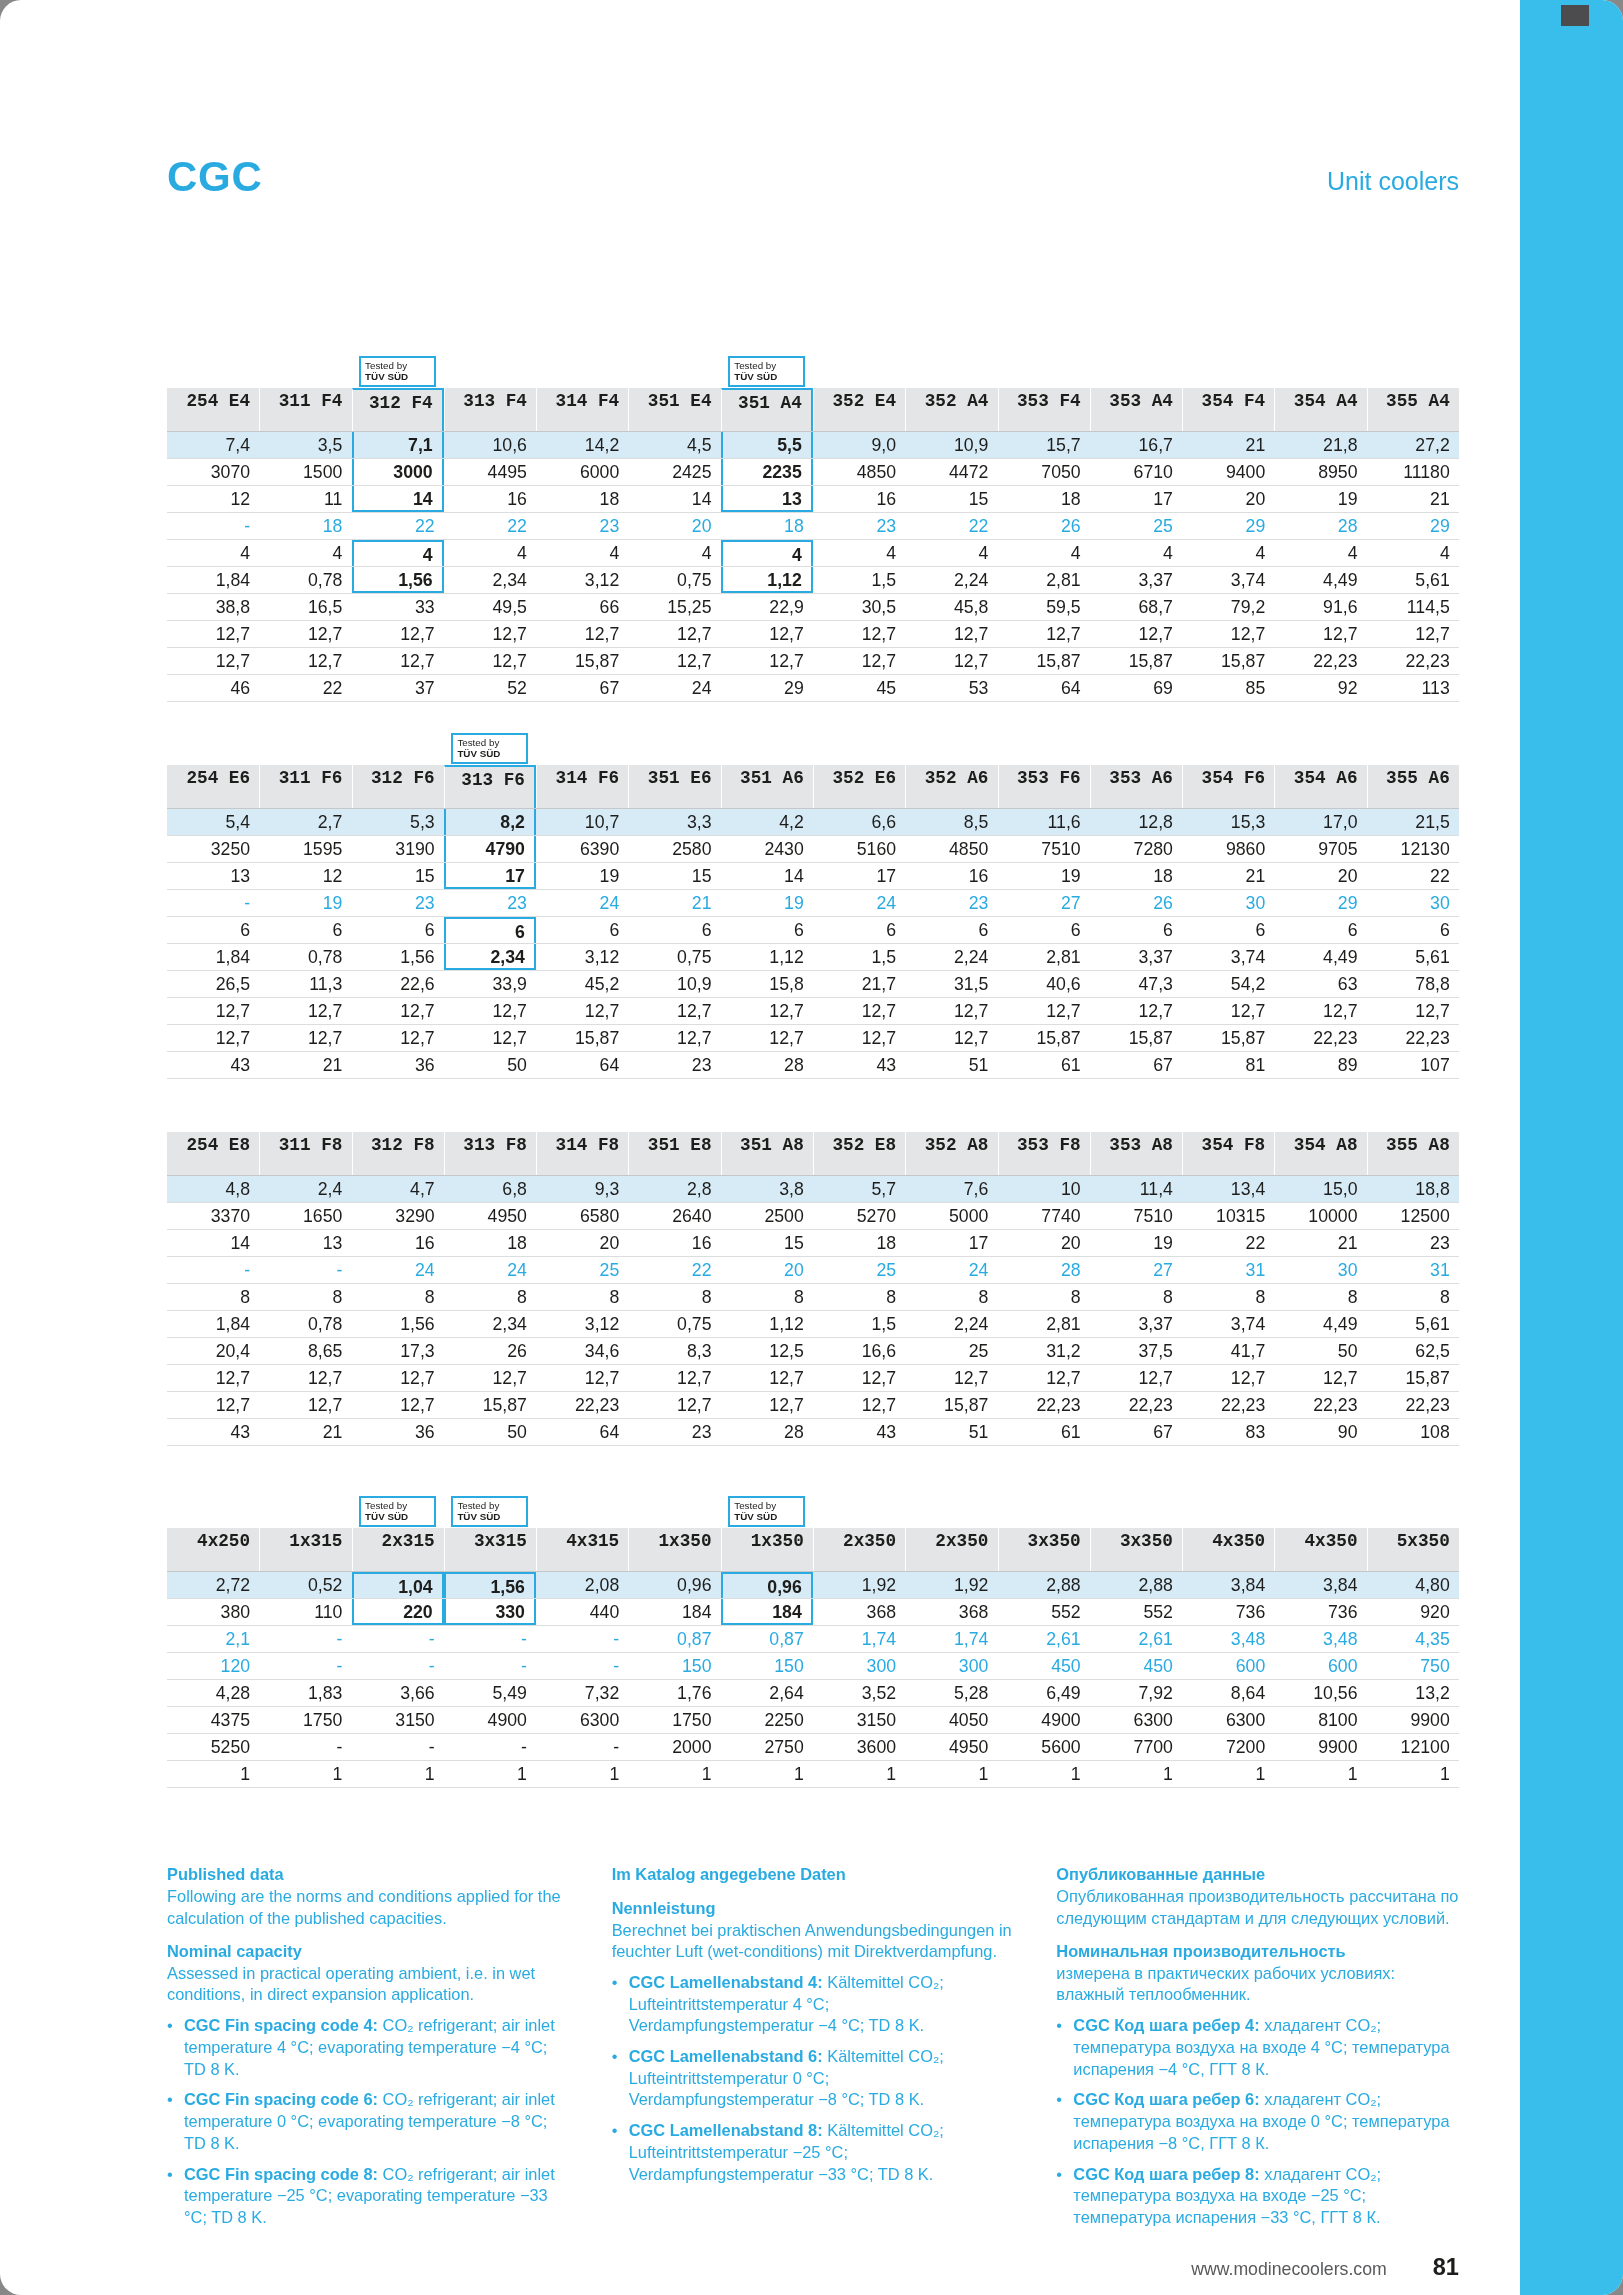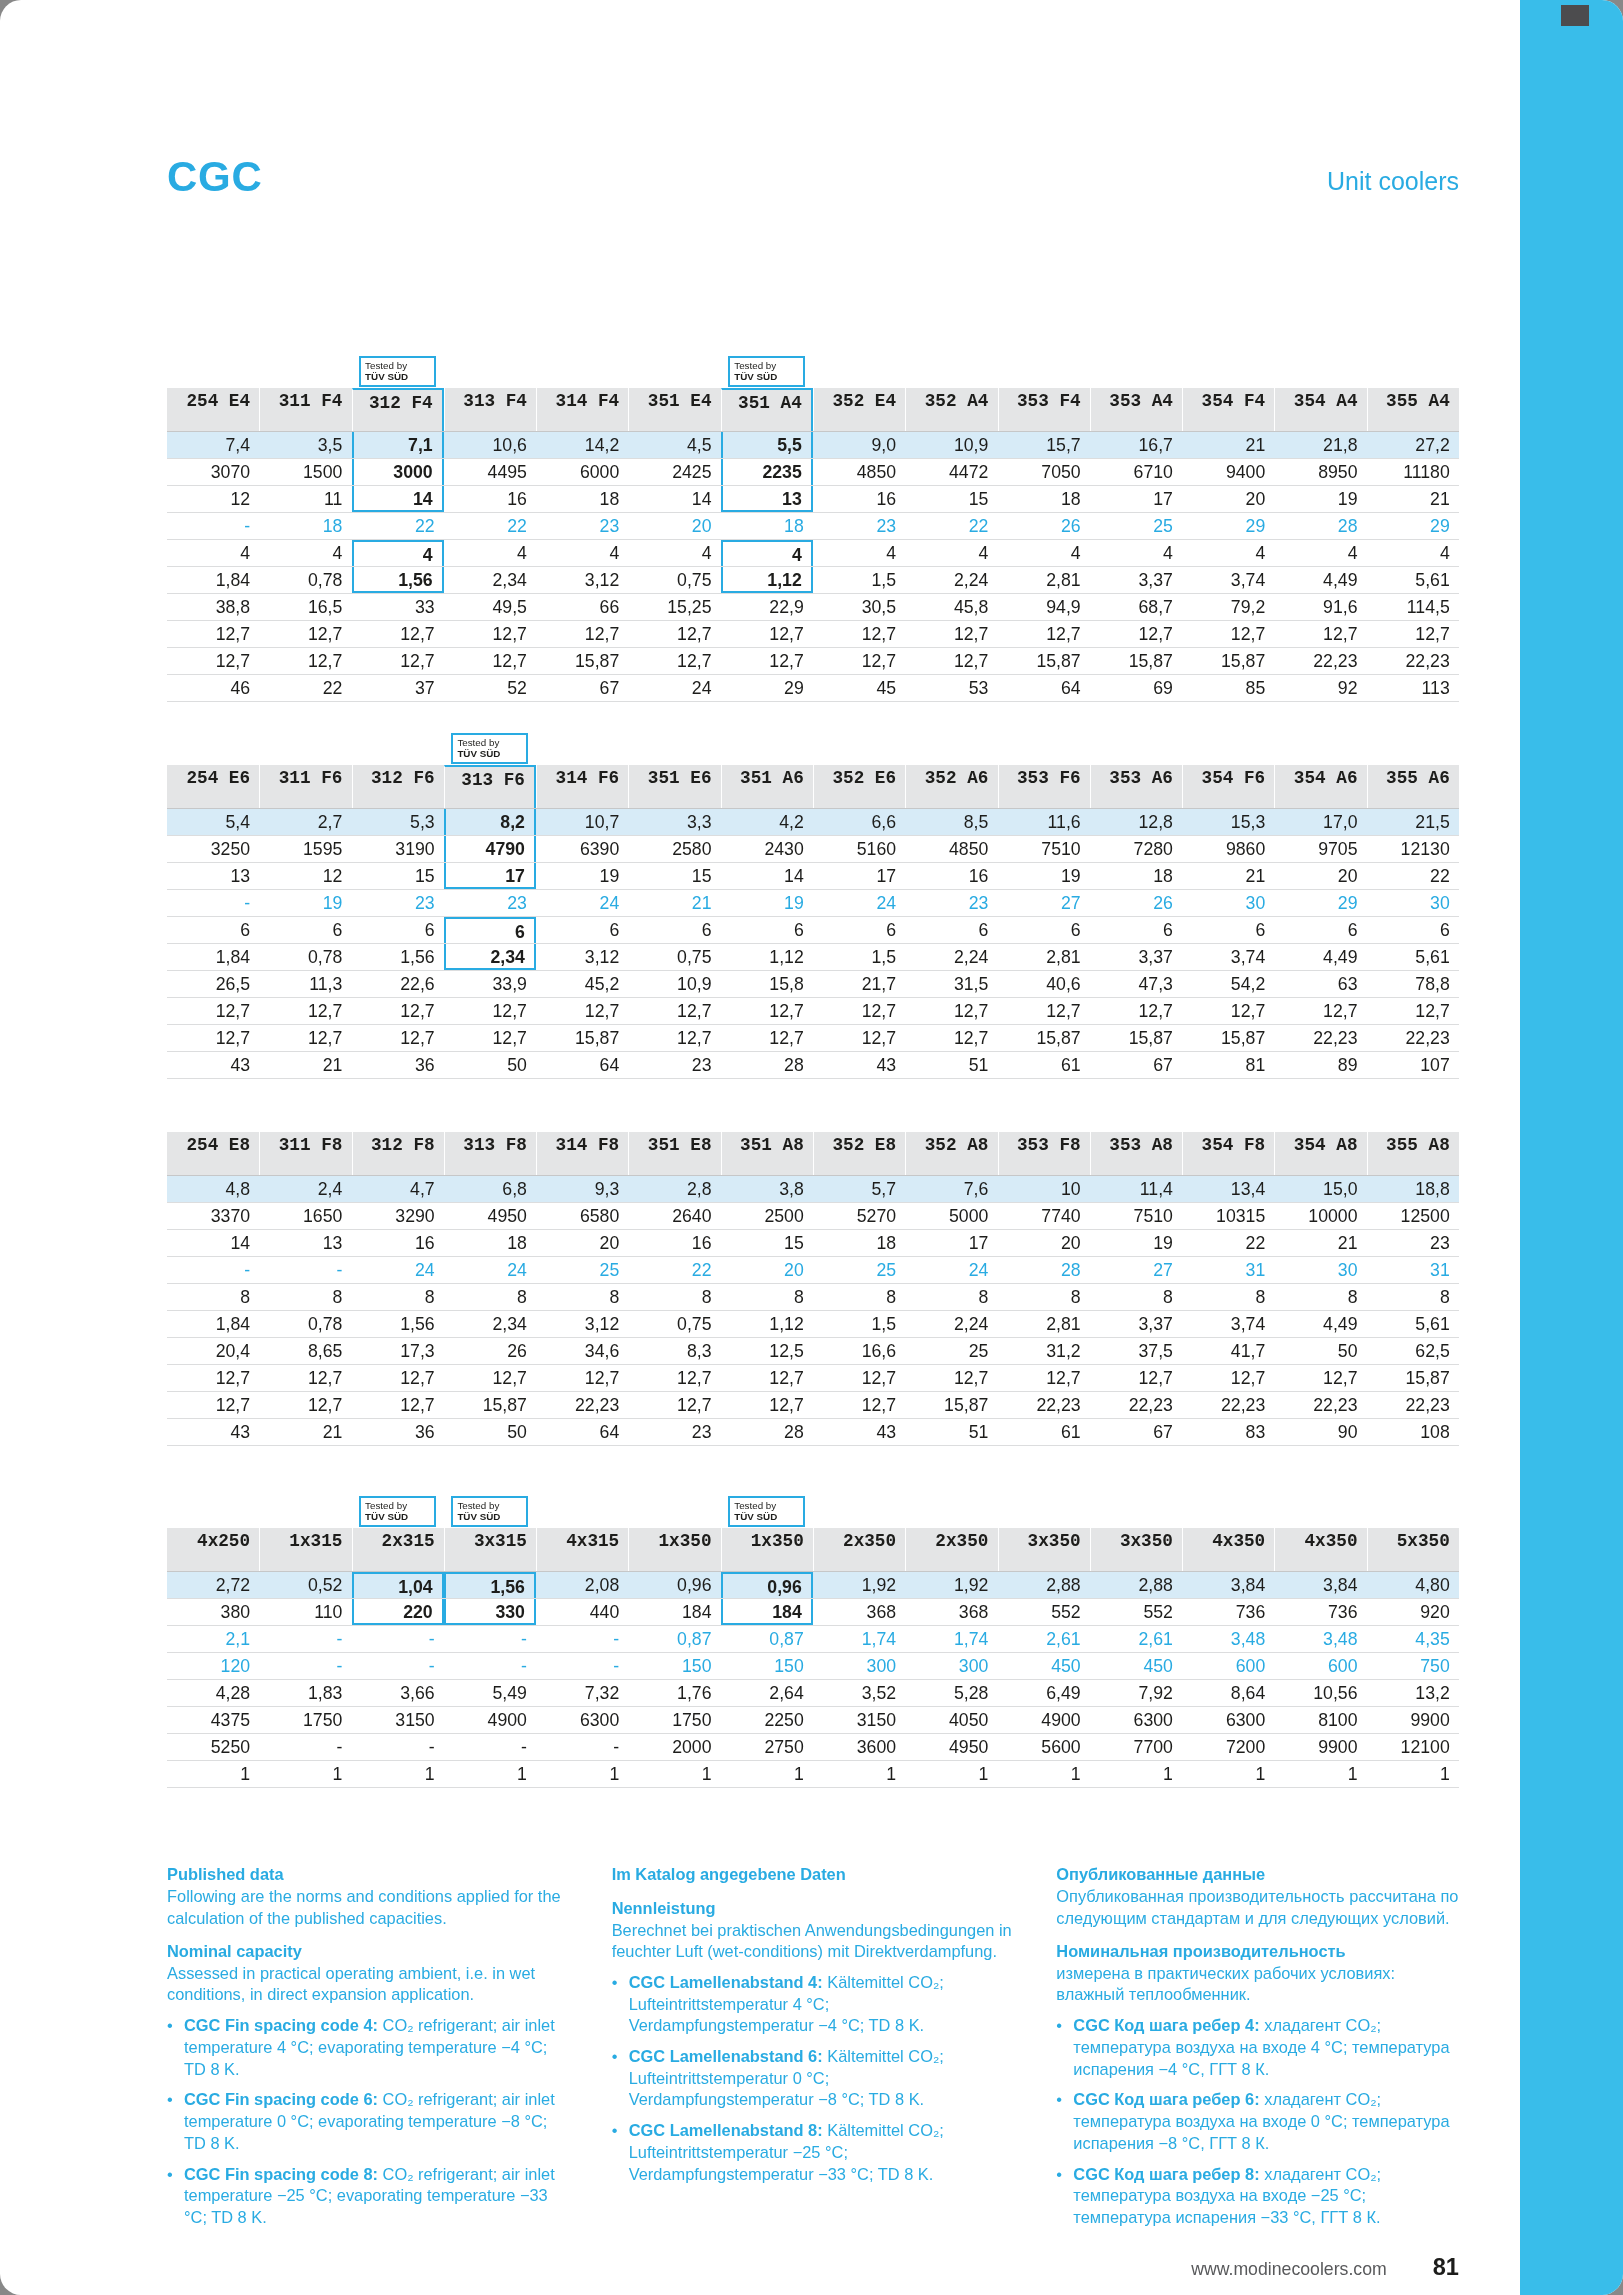--- a/index.html
+++ b/index.html
@@ -218,21 +218,21 @@
           <div class="trow normal">
             <div class="tcell">38,8</div>
             <div class="tcell">16,5</div>
             <div class="tcell">33</div>
             <div class="tcell">49,5</div>
             <div class="tcell">66</div>
             <div class="tcell">15,25</div>
             <div class="tcell">22,9</div>
             <div class="tcell">30,5</div>
             <div class="tcell">45,8</div>
-            <div class="tcell">94,9</div>
+            <div class="tcell">59,5</div>
             <div class="tcell">68,7</div>
             <div class="tcell">79,2</div>
             <div class="tcell">91,6</div>
             <div class="tcell">114,5</div>
           </div>
           <div class="trow normal">
             <div class="tcell">12,7</div>
             <div class="tcell">12,7</div>
             <div class="tcell">12,7</div>
             <div class="tcell">12,7</div>

